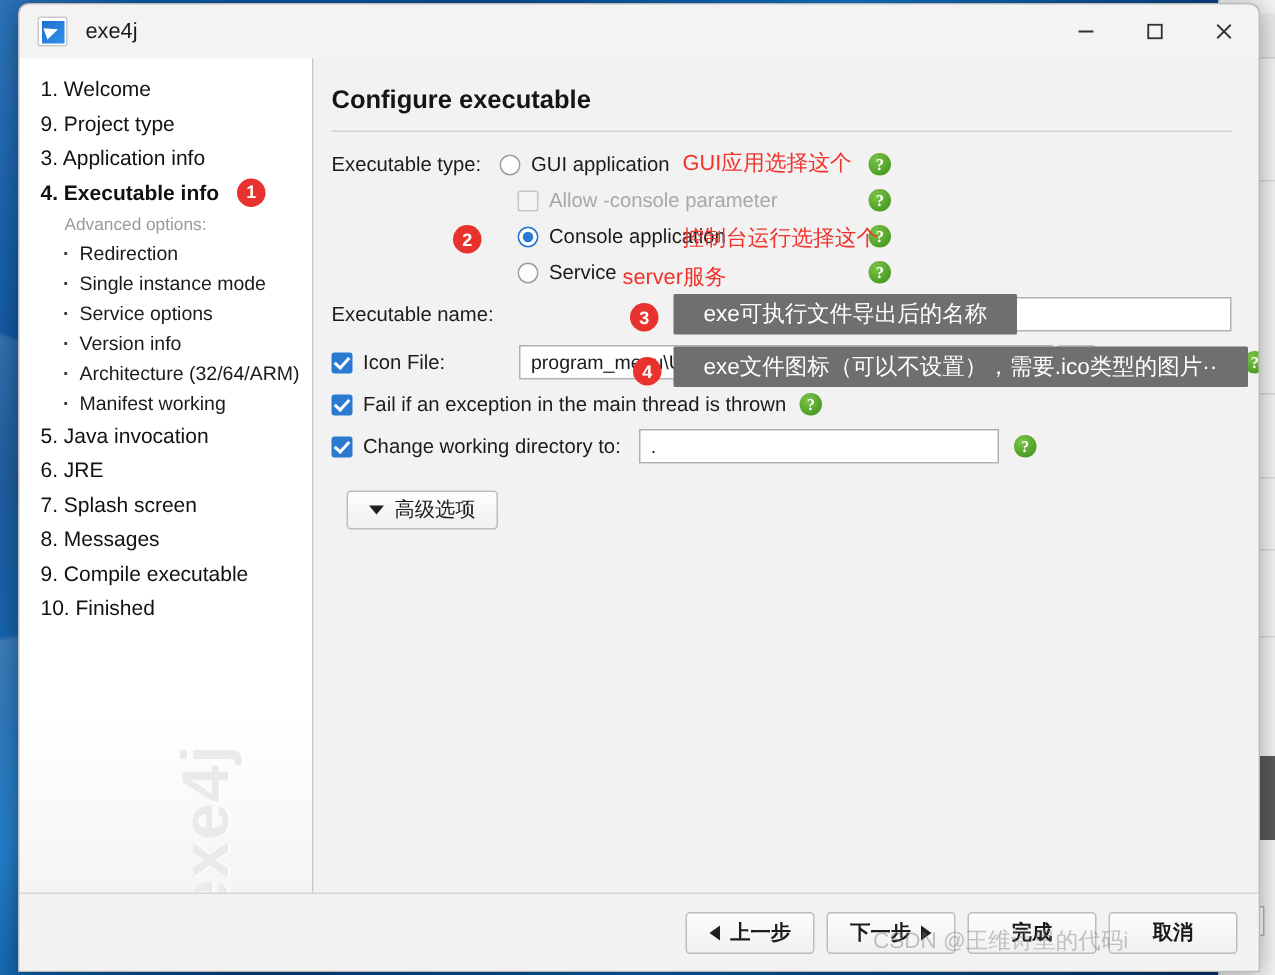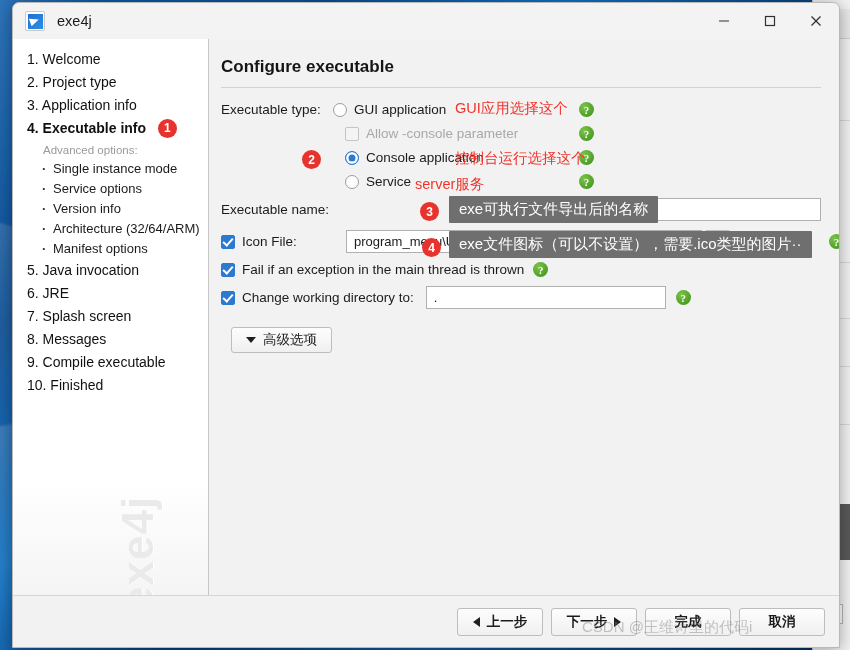--- a/index.html
+++ b/index.html
@@ -227,21 +227,21 @@
     position:absolute; z-index:30;
     width:19px;height:19px;border-radius:50%;
     background:#e8322d; color:#fff; font-size:12px; font-weight:bold;
     display:flex;align-items:center;justify-content:center;
   }
 
   
   .tooltip {
     position:absolute; z-index:40;
     background:#6f6f6f; color:#ffffff;
-    font-size:15px; padding:4px 10px;
+    font-size:15px; padding:4px 20px;
     white-space:nowrap;
     border-radius:1px;
   }
 
   
   .btn {
     background: linear-gradient(to bottom,#fdfdfd,#f0f0f0);
     border:1px solid #bdbdbd; border-radius:3px;
     font-size:13.5px; color:#1b1b1b;
     height:26px; padding: 0 14px;
@@ -332,36 +332,37 @@
     </div>
   </div>
 
   <div class="wz-body">
 
     <div class="nav">
       <div class="nav-item">
         <span>1. Welcome</span>
       </div>
       <div class="nav-item">
-        <span>2. Project type</span>
+        <span>9. Project type</span>
       </div>
       <div class="nav-item">
         <span>3. Application info</span>
       </div>
       <div class="nav-item current">
         <span>4. Executable info</span>
         <span class="badge">1</span>
       </div>
 
       <div class="nav-sub-header">Advanced options:</div>
+      <div class="nav-sub"><span>Redirection</span></div>
       <div class="nav-sub"><span>Single instance mode</span></div>
       <div class="nav-sub"><span>Service options</span></div>
       <div class="nav-sub"><span>Version info</span></div>
       <div class="nav-sub"><span>Architecture (32/64/ARM)</span></div>
-      <div class="nav-sub"><span>Manifest options</span></div>
+      <div class="nav-sub"><span>Manifest working</span></div>
 
       <div class="nav-item"><span>5. Java invocation</span></div>
       <div class="nav-item"><span>6. JRE</span></div>
       <div class="nav-item"><span>7. Splash screen</span></div>
       <div class="nav-item"><span>8. Messages</span></div>
       <div class="nav-item"><span>9. Compile executable</span></div>
       <div class="nav-item"><span>10. Finished</span></div>
 
       <div class="nav-watermark">exe4j</div>
     </div>

